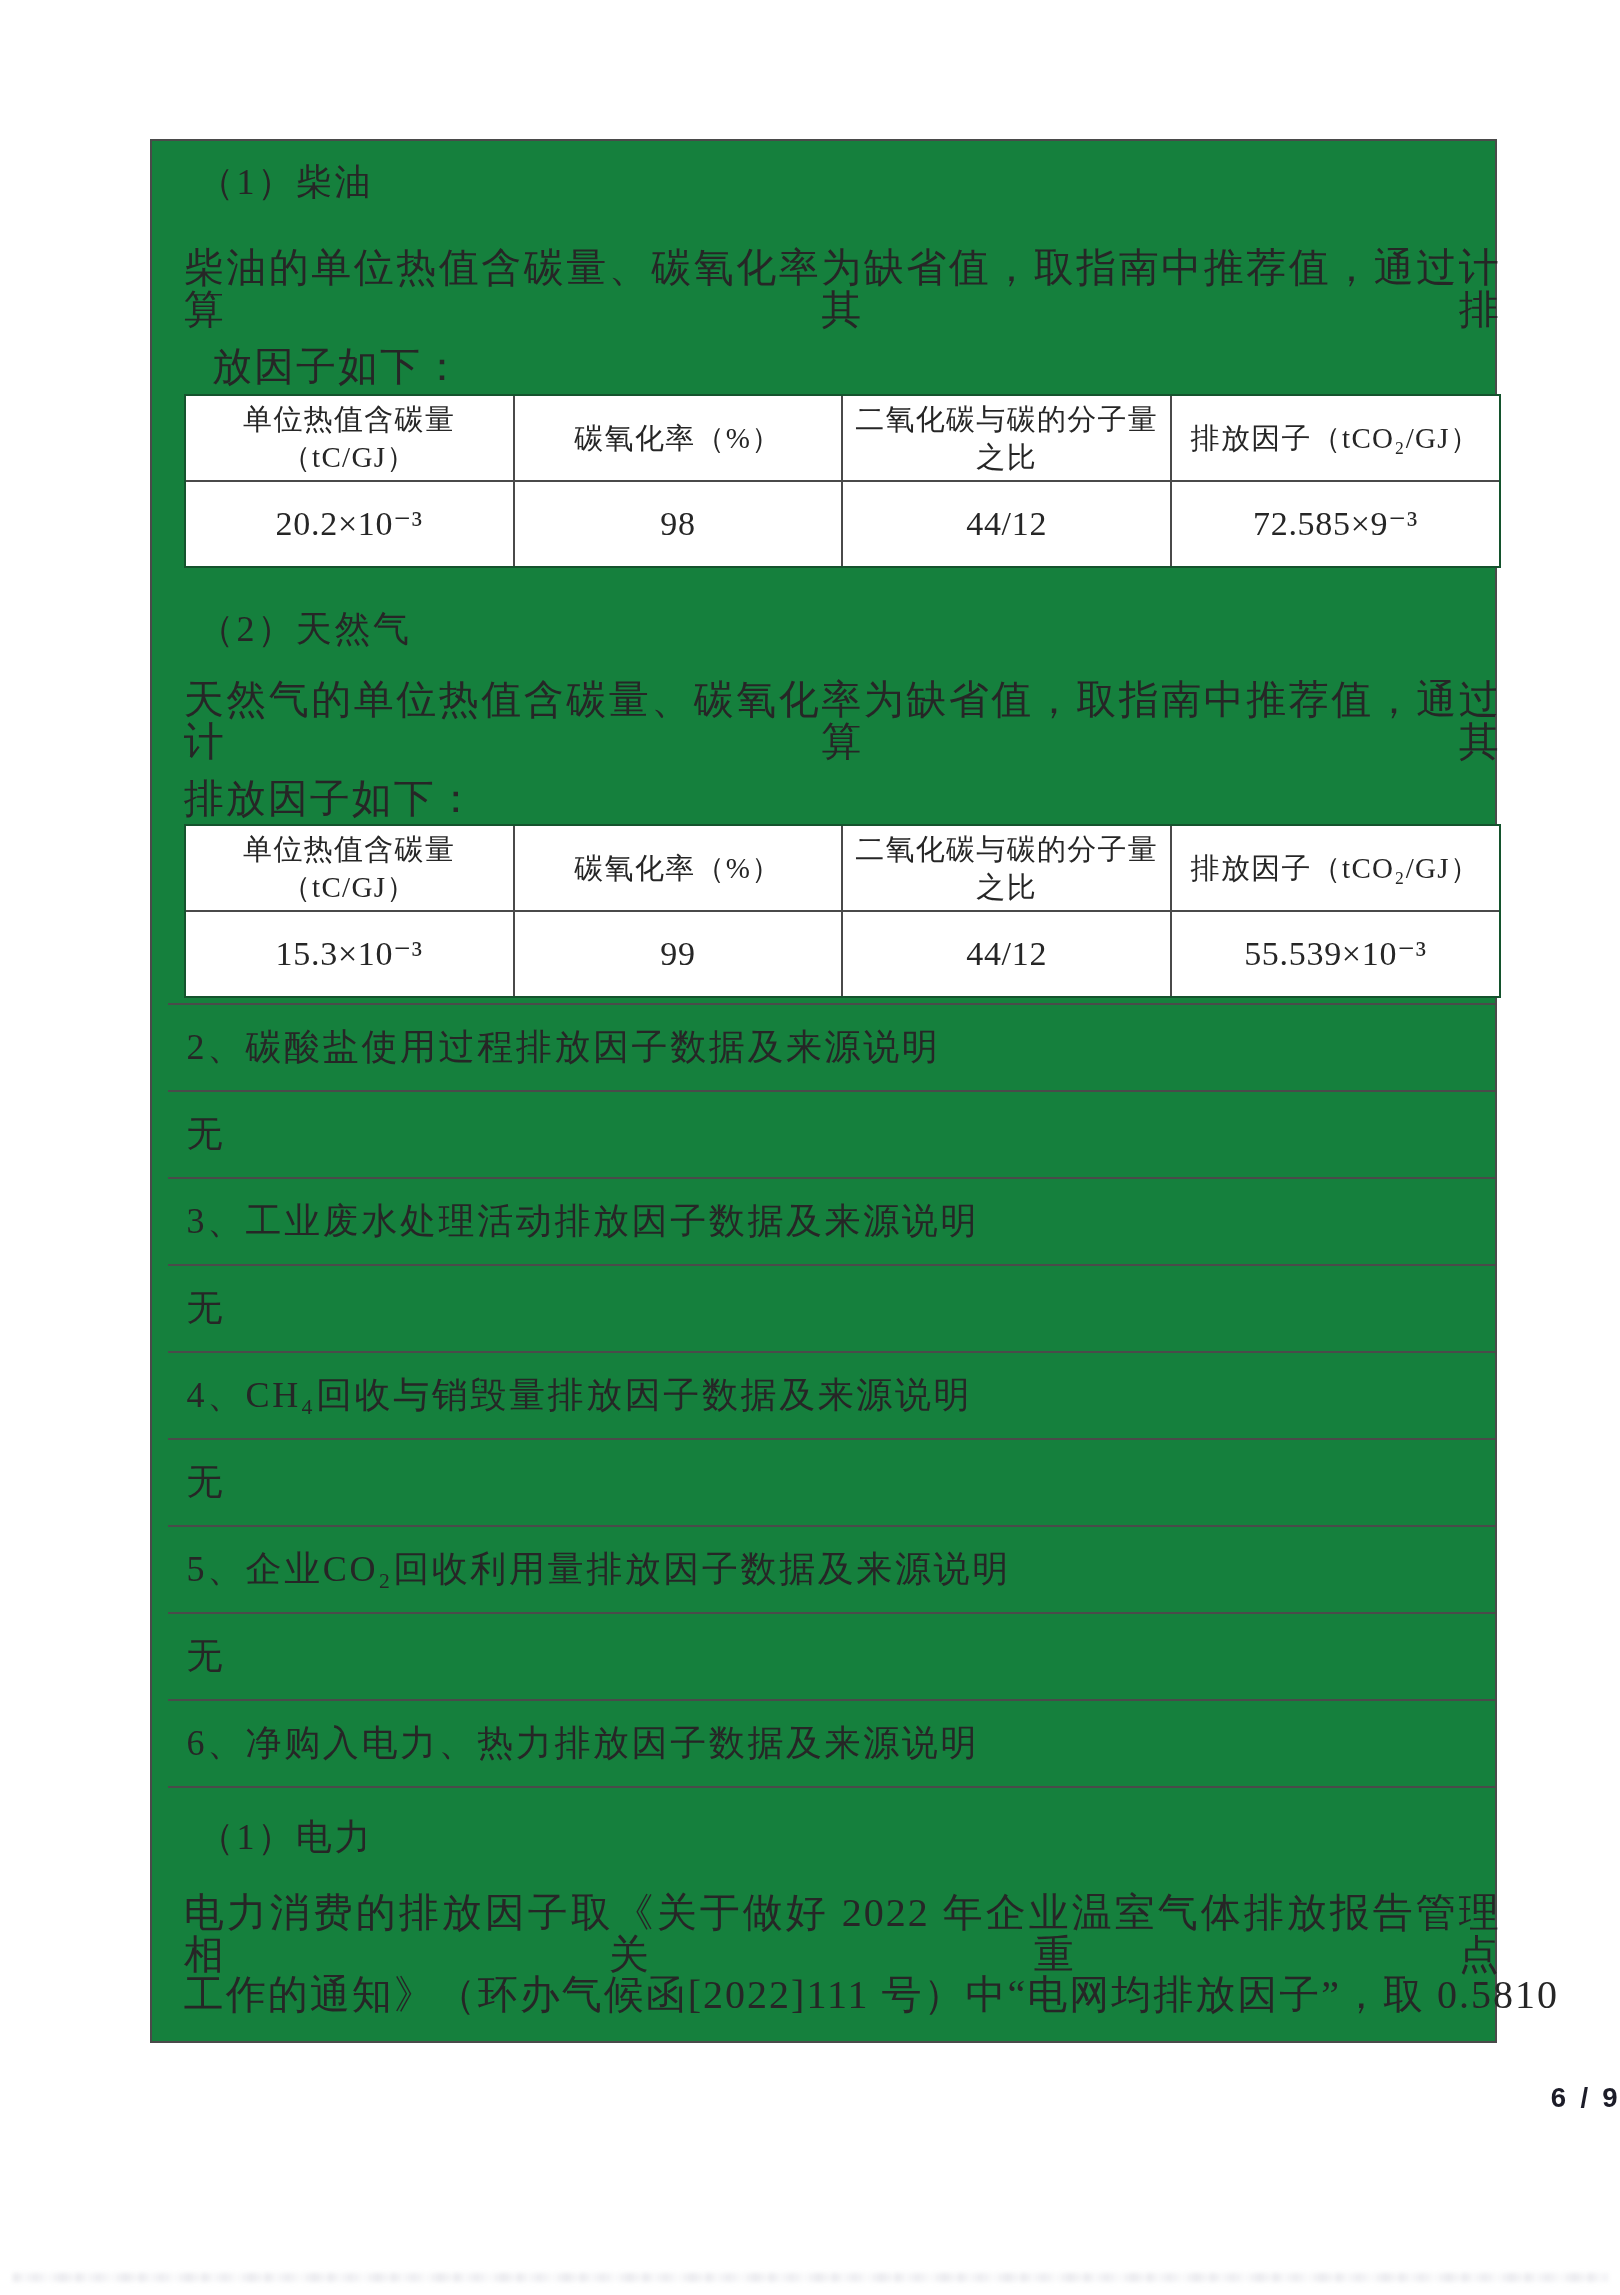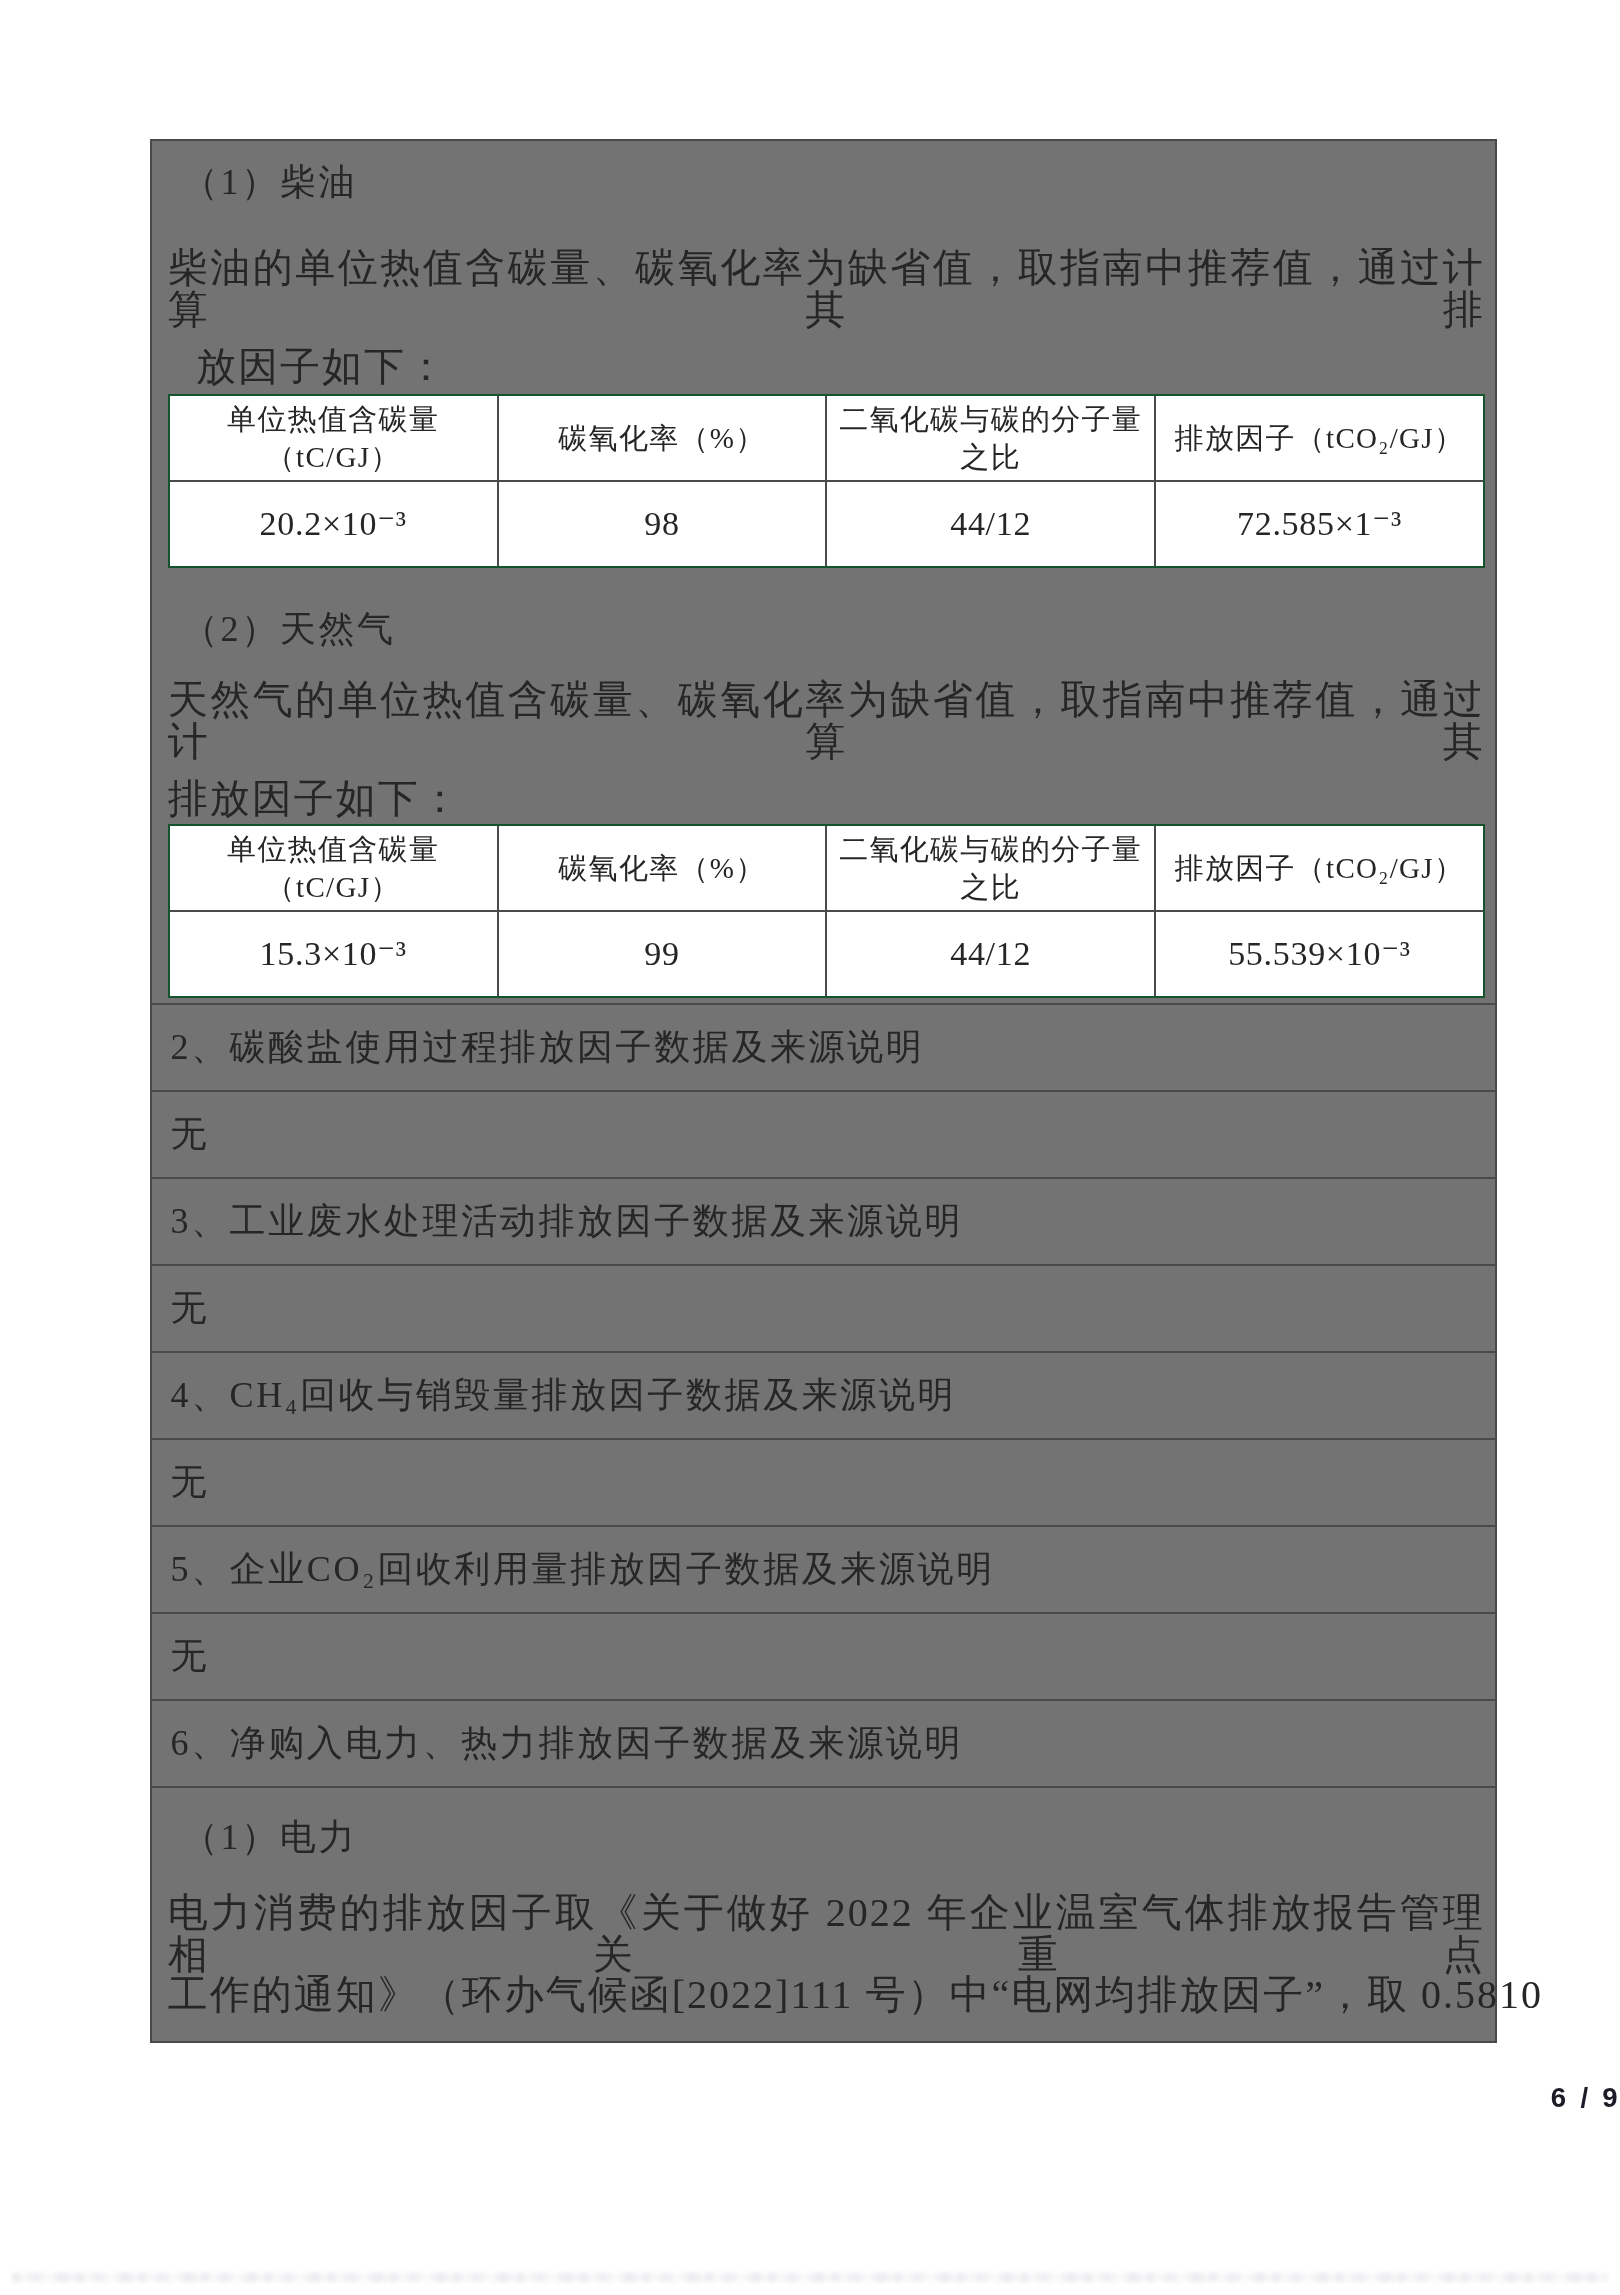--- a/index.html
+++ b/index.html
@@ -6,21 +6,21 @@
   .page {
     position:relative; width:1621px; height:2295px;
     background:#ffffff; overflow:hidden;
     font-family:"Liberation Serif","DejaVu Serif",serif;
     color:#262626;
   }
   
   .doc-box {
     position:absolute; left:150px; top:139px; width:1347px; height:1904px;
     border:2.6px solid #4a4a4a; box-sizing:border-box;
-    display:flex; flex-direction:column; background:#737373;
+    display:flex; flex-direction:column; background:#15803d;padding-left:16px;
   }
   .cell { box-sizing:border-box; }
   .cell-fuel { position:relative; height:862px; }
   .sec-row {
     height:87px; border-top:2px solid #4a4a4a;
     display:flex; align-items:center; padding-left:18.4px;
     font-size:36px; letter-spacing:2.6px; box-sizing:border-box;
     white-space:nowrap;
   }
   .cell-elec { position:relative; flex:1; border-top:2px solid #4a4a4a; }
@@ -107,21 +107,21 @@
             <div>之比</div>
           </div>
           <div class="td">
             <div>排放因子（tCO₂/GJ）</div>
           </div>
         </div>
         <div class="tr val-row">
           <div class="td">20.2×10⁻³</div>
           <div class="td">98</div>
           <div class="td">44/12</div>
-          <div class="td">72.585×1⁻³</div>
+          <div class="td">72.585×9⁻³</div>
         </div>
       </div>
 
       <div class="sub-heading pos-h2">（2）天然气</div>
       <div class="para para-just pos-p2a">天然气的单位热值含碳量、碳氧化率为缺省值，取指南中推荐值，通过计算其</div>
       <div class="para pos-p2b">排放因子如下：</div>
 
       <div class="inner-table pos-t2">
         <div class="tr th-row">
           <div class="td">

